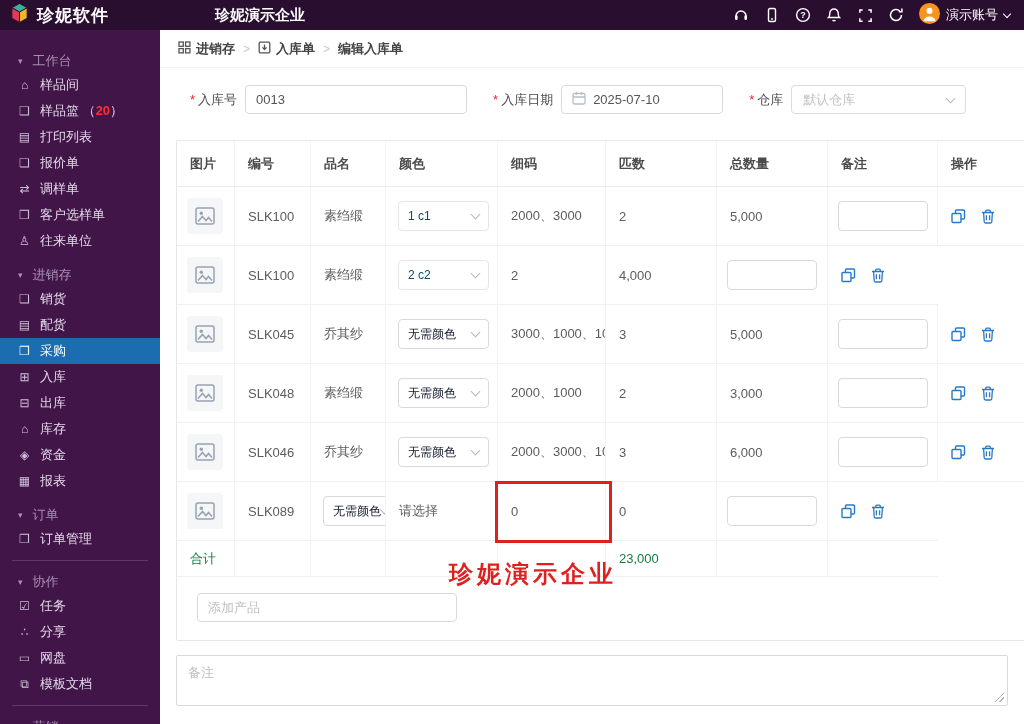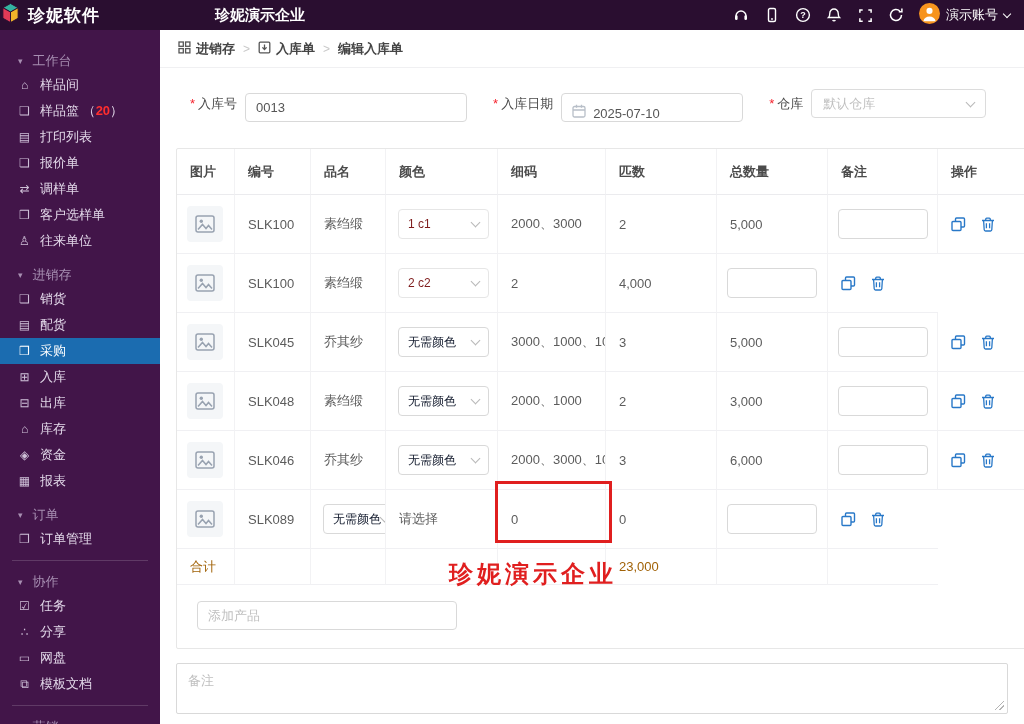--- a/index.html
+++ b/index.html
@@ -3,21 +3,21 @@
 <meta charset="utf-8">
 <style>
   * { margin:0; padding:0; box-sizing:border-box; }
   html,body { background:#fff; }
   #app { position:relative; width:1024px; height:724px; overflow:hidden; background:#fff;
          font-family:"Liberation Sans", sans-serif; }
 
   
   .topbar { position:absolute; left:0; top:0; width:1024px; height:30px; background:#2a0e30;
             display:flex; align-items:center; color:#fff; }
-  .logo { display:flex; align-items:center; gap:7px; width:215px; }
+  .logo { display:flex; align-items:center; gap:7px; padding-left:9px; width:215px; }
   .logo-text { font-size:17px; font-weight:bold; letter-spacing:1px; }
   .company { font-size:15px; font-weight:bold; }
   .topbar-right { margin-left:auto; display:flex; align-items:center; gap:15px; padding-right:14px; }
   .tico { width:16px; height:16px; display:flex; align-items:center; justify-content:center; cursor:pointer; }
   .account { display:flex; align-items:center; gap:6px; cursor:pointer;text-align:center; }
   .account-name { font-size:13px; }
   .chev-w { width:6px; height:6px; border-right:1.4px solid #fff; border-bottom:1.4px solid #fff;
             transform:rotate(45deg); margin-top:-3px; }
 
   
@@ -40,23 +40,23 @@
                 border-bottom:1px solid #f0f0f2; font-size:13px; color:#454545; }
   .bc-item { display:flex; align-items:center; gap:5px; font-weight:bold; cursor:pointer; }
   .bc-item.current { cursor:default; }
   .bc-sep { color:#c8c8c8; font-size:12px; }
 
   
   .form-row { display:flex; align-items:center; margin:17px 16px 0 30px; font-size:13px; color:#4a4a4a; }
   .req { color:#f5222d; margin-right:3px; }
   .f-label { display:flex; align-items:center; }
   .f-input { height:29px; border:1px solid #d9d9d9; border-radius:4px; padding:0 10px; font-size:13px;
-             color:#555; font-family:"Liberation Sans",sans-serif;margin-top:8px; }
+             color:#555; font-family:"Liberation Sans",sans-serif; }
   .inp-orderno { width:222px; margin-left:8px; }
-  .date-box { width:182px; margin-left:8px; display:flex; align-items:flex-end; gap:7px; }
+  .date-box { width:162px; margin-left:8px; display:flex; align-items:center; gap:7px; }
   .lbl2 { margin-left:26px; }
   .select-box { width:175px; height:29px; margin-left:8px; border:1px solid #dcdcdc; border-radius:4px;
                 display:flex; align-items:center; justify-content:space-between; padding:0 11px;
                 color:#bfbfbf; font-size:13px; cursor:pointer; }
   .chev-g { width:7px; height:7px; border-right:1.5px solid #b8b8b8; border-bottom:1.5px solid #b8b8b8;
             transform:rotate(45deg); margin-top:-3px; }
 
   
   .card { margin:26px 16px 0 16px; width:976px; border:1px solid #e7e7e7; border-radius:2px; background:#fff; }
   .tgrid { display:grid; grid-template-columns:58px 76px 75px 112px 108px 111px 111px 110px 1fr; }
@@ -68,26 +68,26 @@
   .td { display:flex; align-items:center; padding-left:13px; font-size:13px; color:#5c5c5c;
         border-right:1px solid #f2f2f4; border-bottom:1px solid #f0f0f3; overflow:hidden; white-space:nowrap; }
   .td:last-child { border-right:none; }
   .td-img { padding-left:10px; }
   .img-ph { width:36px; height:36px; background:#f4f6f8; border-radius:4px; display:flex;
             align-items:center; justify-content:center; cursor:pointer; }
   .td-color { padding-left:12px; }
   .row-select { width:91px; height:30px; border:1px solid #d9d9d9; border-radius:4px; display:flex;
                 align-items:center; justify-content:space-between; padding:0 9px; font-size:12px;
                 color:#0f172a; cursor:pointer; background:#fff; }
-  .row-select.muted { color:#7f1d1d; border-color:#e6e6e6; }
+  .row-select.muted { color:#0c4a6e; border-color:#e6e6e6; }
   .remark-input { width:90px; height:30px; border:1px solid #d9d9d9; border-radius:4px; margin-left:-3px; }
   .td-ops { gap:15px; }
   .op { cursor:pointer; display:flex; align-items:center; }
   .total-row { height:36px; }
-  .total-row .td { font-size:13px; color:#a16207; border-bottom:1px solid #f0f0f3; }
+  .total-row .td { font-size:13px; color:#15803d; border-bottom:1px solid #f0f0f3; }
   .addprod-wrap { padding:16px 20px 18px 20px; }
   .addprod { width:260px; height:29px; border:1px solid #d9d9d9; border-radius:4px; padding:0 10px;
              font-size:13px; font-family:"Liberation Sans",sans-serif; }
   input::placeholder, textarea::placeholder { color:#bfbfbf; }
 
   
   .notes-wrap { position:relative; margin:14px 16px 0 16px; }
   .notes { width:832px; height:51px; border:1px solid #d9d9d9; border-radius:2px; padding:8px 11px;
            font-size:13px; font-family:"Liberation Sans",sans-serif; resize:none; display:block; }
   .grip { position:absolute; right:4px; bottom:4px; width:9px; height:9px;

